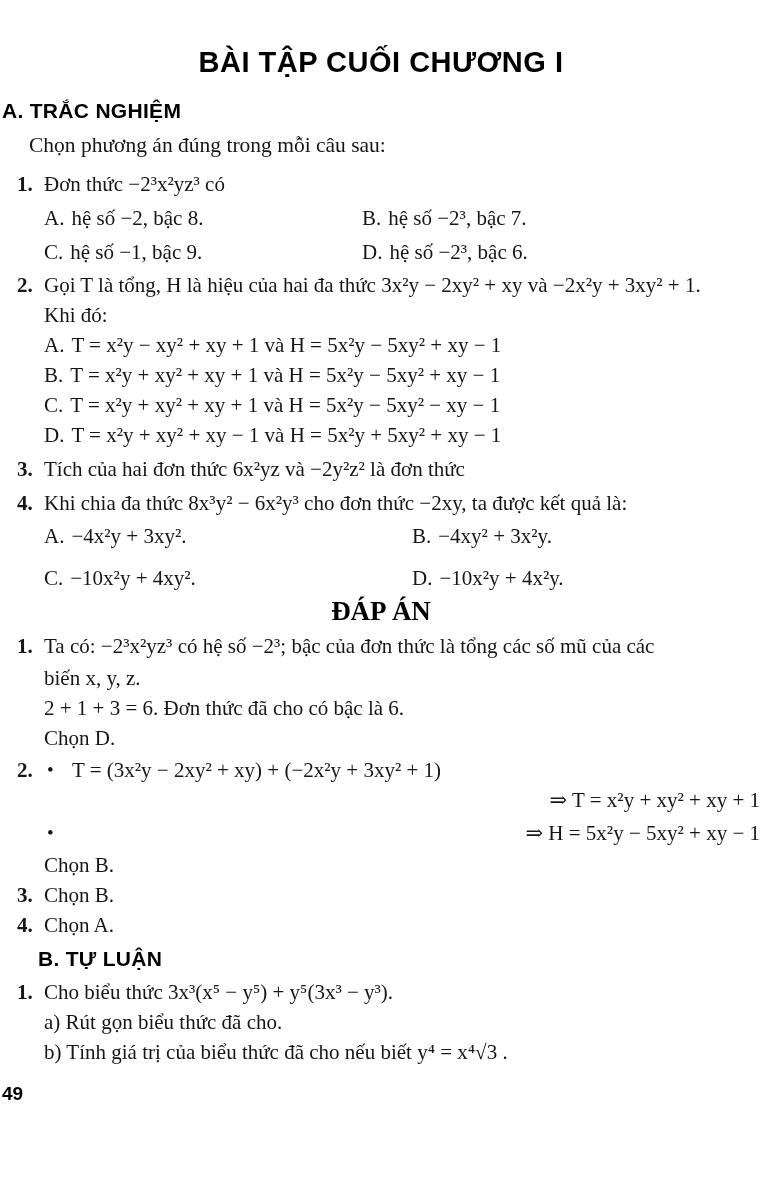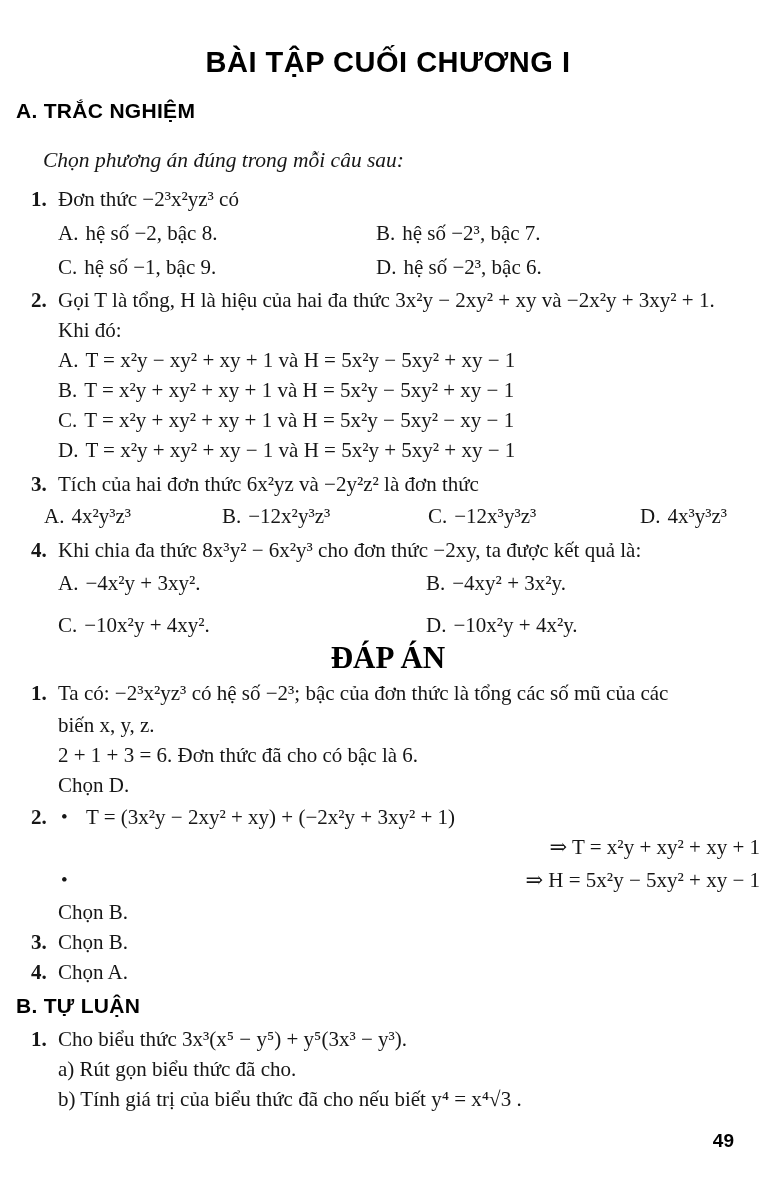--- a/index.html
+++ b/index.html
@@ -4,43 +4,42 @@
 <style>
   * { margin: 0; padding: 0; box-sizing: border-box; }
   html, body { width: 780px; height: 1200px; }
   body {
     background: #ffffff;
     color: #161616;
     font-family: "Liberation Serif", "DejaVu Serif", serif;
     font-size: 21px;
     overflow: hidden;
   }
-  .doc { padding: 46px 20px 0 16px; position: relative; width: 780px; height: 1148px; }
+  .doc { padding: 46px 20px 0 2px; position: relative; width: 780px; height: 1148px; }
 
   .title {
     text-align: center;
     font-family: "Liberation Sans", "DejaVu Sans", sans-serif;
     font-weight: bold;
     font-size: 29px;
     letter-spacing: 0.5px;
     color: #000;
   }
   .sec-heading {
     font-family: "Liberation Sans", "DejaVu Sans", sans-serif;
     font-weight: bold;
     font-size: 21px;
     color: #000;
     letter-spacing: 0.3px;
   }
   .heading-a { margin-top: 20px; }
-  .heading-b { margin-top: 4px; line-height: 30px; }
+  .heading-b { margin-top: 4px; line-height: 30px; margin-left: 36px; }
 
   .instruction {
-    font-style: italic;
-    margin-top: 22px;
+    margin-top: 7px;
     padding-left: 27px;
     font-size: 21.5px;
     line-height: 30px;
   }
 
   .q { position: relative; padding-left: 42px; line-height: 30px; white-space: nowrap; }
   .q .num { position: absolute; left: 15px; font-weight: bold; }
   .cont { padding-left: 42px; line-height: 30px; }
 
   .opts2 {
@@ -62,37 +61,37 @@
   .opt .olabel { margin-right: 7px; }
 
   .mt9 { margin-top: 9px; }
   .mt4 { margin-top: 4px; }
   .mt3 { margin-top: 3px; }
   .mt2 { margin-top: 2px; }
 
   .dap-an-heading {
     text-align: center;
     font-weight: bold;
-    font-size: 31px;
+    font-size: 27px;
     margin-top: 2px;
     line-height: 32px;
     color: #000;
   }
 
   .ans { position: relative; padding-left: 42px; line-height: 30px; }
   .ans .num { position: absolute; left: 15px; font-weight: bold; }
   .bullet-line { position: relative; padding-left: 28px; line-height: 30px; white-space: nowrap; }
   .bullet-line .bullet { position: absolute; left: 3px; font-size: 19px; }
   .arrow-line { padding-left: 26px; line-height: 30px; white-space: nowrap; text-align: right; }
 
   .part-line { padding-left: 42px; line-height: 30px; }
 
   .page-number {
     margin-top: 16px;
-    text-align: right;
+    text-align: left;
     padding-right: 26px;
     font-family: "Liberation Sans", "DejaVu Sans", sans-serif;
     font-weight: bold;
     font-size: 19px;
     color: #000;
   }
 </style>
 </head>
 <body>
 
@@ -122,26 +121,20 @@
   <div class="cont">
     <div class="opt"><span class="olabel">A.</span><span>T = x²y − xy² + xy + 1 và H = 5x²y − 5xy² + xy − 1</span></div>
     <div class="opt"><span class="olabel">B.</span><span>T = x²y + xy² + xy + 1 và H = 5x²y − 5xy² + xy − 1</span></div>
     <div class="opt"><span class="olabel">C.</span><span>T = x²y + xy² + xy + 1 và H = 5x²y − 5xy² − xy − 1</span></div>
     <div class="opt"><span class="olabel">D.</span><span>T = x²y + xy² + xy − 1 và H = 5x²y + 5xy² + xy − 1</span></div>
   </div>
 
   <div class="q mt4">
     <span class="num">3.</span>
     <span>Tích của hai đơn thức 6x²yz và −2y²z² là đơn thức</span>
-  </div>
-  <div class="opts4 mt2">
-    <div class="opt"><span class="olabel">A.</span><span>4x²y³z³</span></div>
-    <div class="opt"><span class="olabel">B.</span><span>−12x²y³z³</span></div>
-    <div class="opt"><span class="olabel">C.</span><span>−12x³y³z³</span></div>
-    <div class="opt"><span class="olabel">D.</span><span>4x³y³z³</span></div>
   </div>
 
   <div class="q mt4">
     <span class="num">4.</span>
     <span>Khi chia đa thức 8x³y² − 6x²y³ cho đơn thức −2xy, ta được kết quả là:</span>
   </div>
   <div class="opts2 q4cols mt3">
     <div class="opt"><span class="olabel">A.</span><span>−4x²y + 3xy².</span></div>
     <div class="opt"><span class="olabel">B.</span><span>−4xy² + 3x²y.</span></div>
     <div class="opt"><span class="olabel">C.</span><span>−10x²y + 4xy².</span></div>

